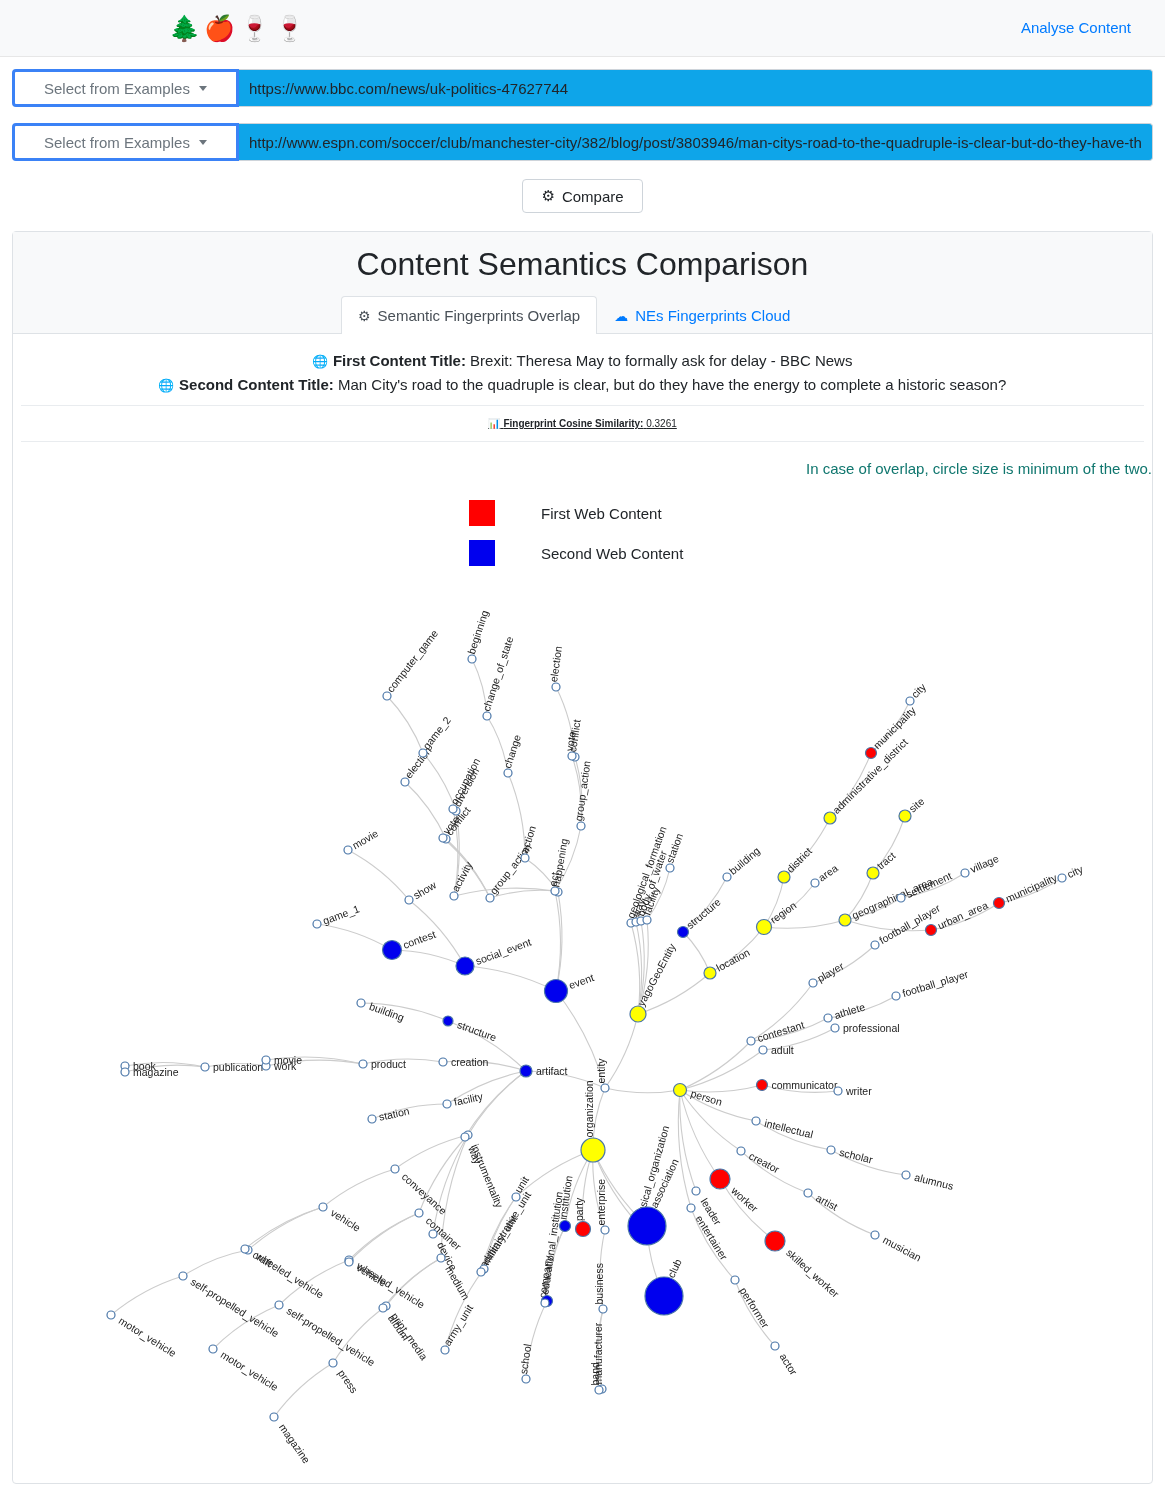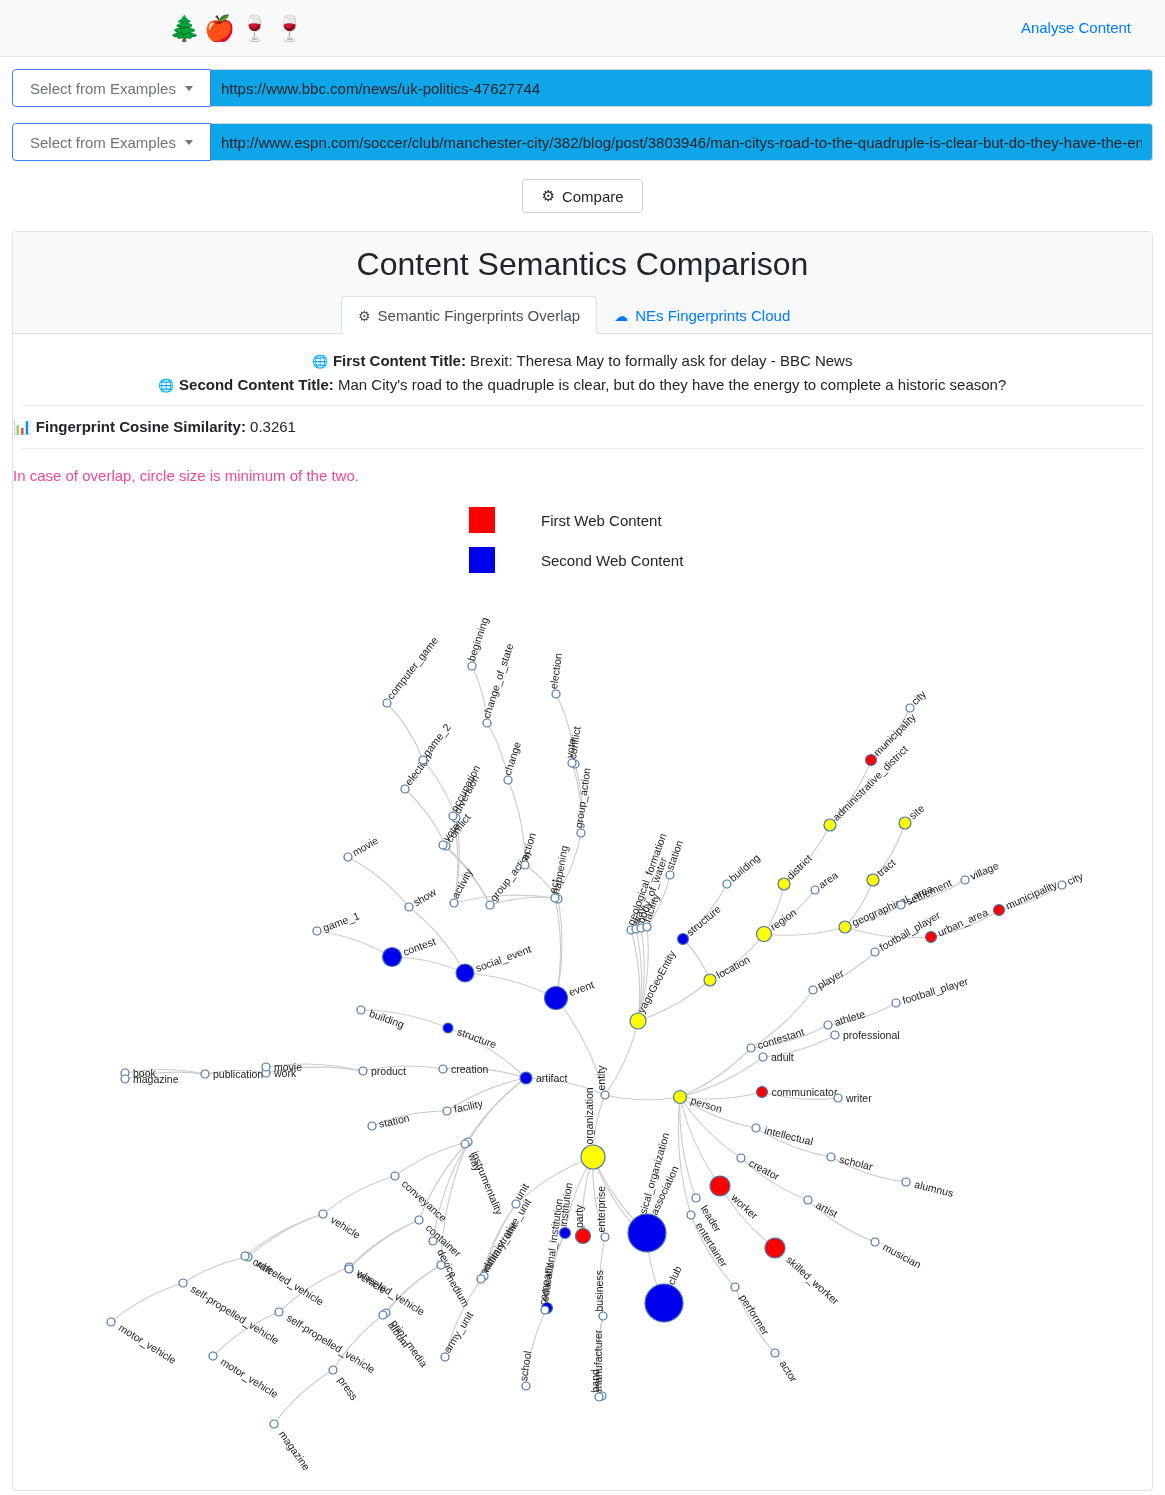--- a/index.html
+++ b/index.html
@@ -44,26 +44,26 @@
   }
 
   
   .urlrow{
     display:flex;
     margin:12px 12px 0 12px;
     height:38px;
   }
   .urlrow.second{margin-top:16px;}
   .dd-btn{
-    border:1px solid #3b82f6;
+    border:3px solid #3b82f6;
     border-radius:4px 0 0 4px;
     background:#fff;
     color:#6c757d;
     font-size:15px;
-    padding:0 17px;
+    padding:0 29px;
     display:flex;
     align-items:center;
     gap:9px;
     white-space:nowrap;
     cursor:pointer;
     font-family:"Liberation Sans", sans-serif;
   }
   .caret{
     width:0;height:0;
     border-left:4px solid transparent;
@@ -162,33 +162,35 @@
     color:#212529;
   }
   .title-line b{font-weight:bold;}
   .globe{font-size:13px;}
   .hr{
     border:none;
     border-top:1px solid #e9ecef;
     margin:12px 8px 0 8px;
   }
   .simline{
-    font-size:15px;
+    text-align:center;
+    font-size:10px;
     padding:12px 0 0 0;
+    text-decoration:underline;
   }
   .hr2{
     border:none;
     border-top:1px solid #e9ecef;
     margin:12px 8px 0 8px;
   }
   .overlapnote{
-    text-align:left;
+    text-align:right;
     font-size:15px;
     padding-top:18px;
-    color:#ec4899;
+    color:#0f766e;
   }
 
   
   .legend{
     margin:16px 0 0 424px;
   }
   .legend-row{
     display:flex;
     align-items:center;
     height:40px;

